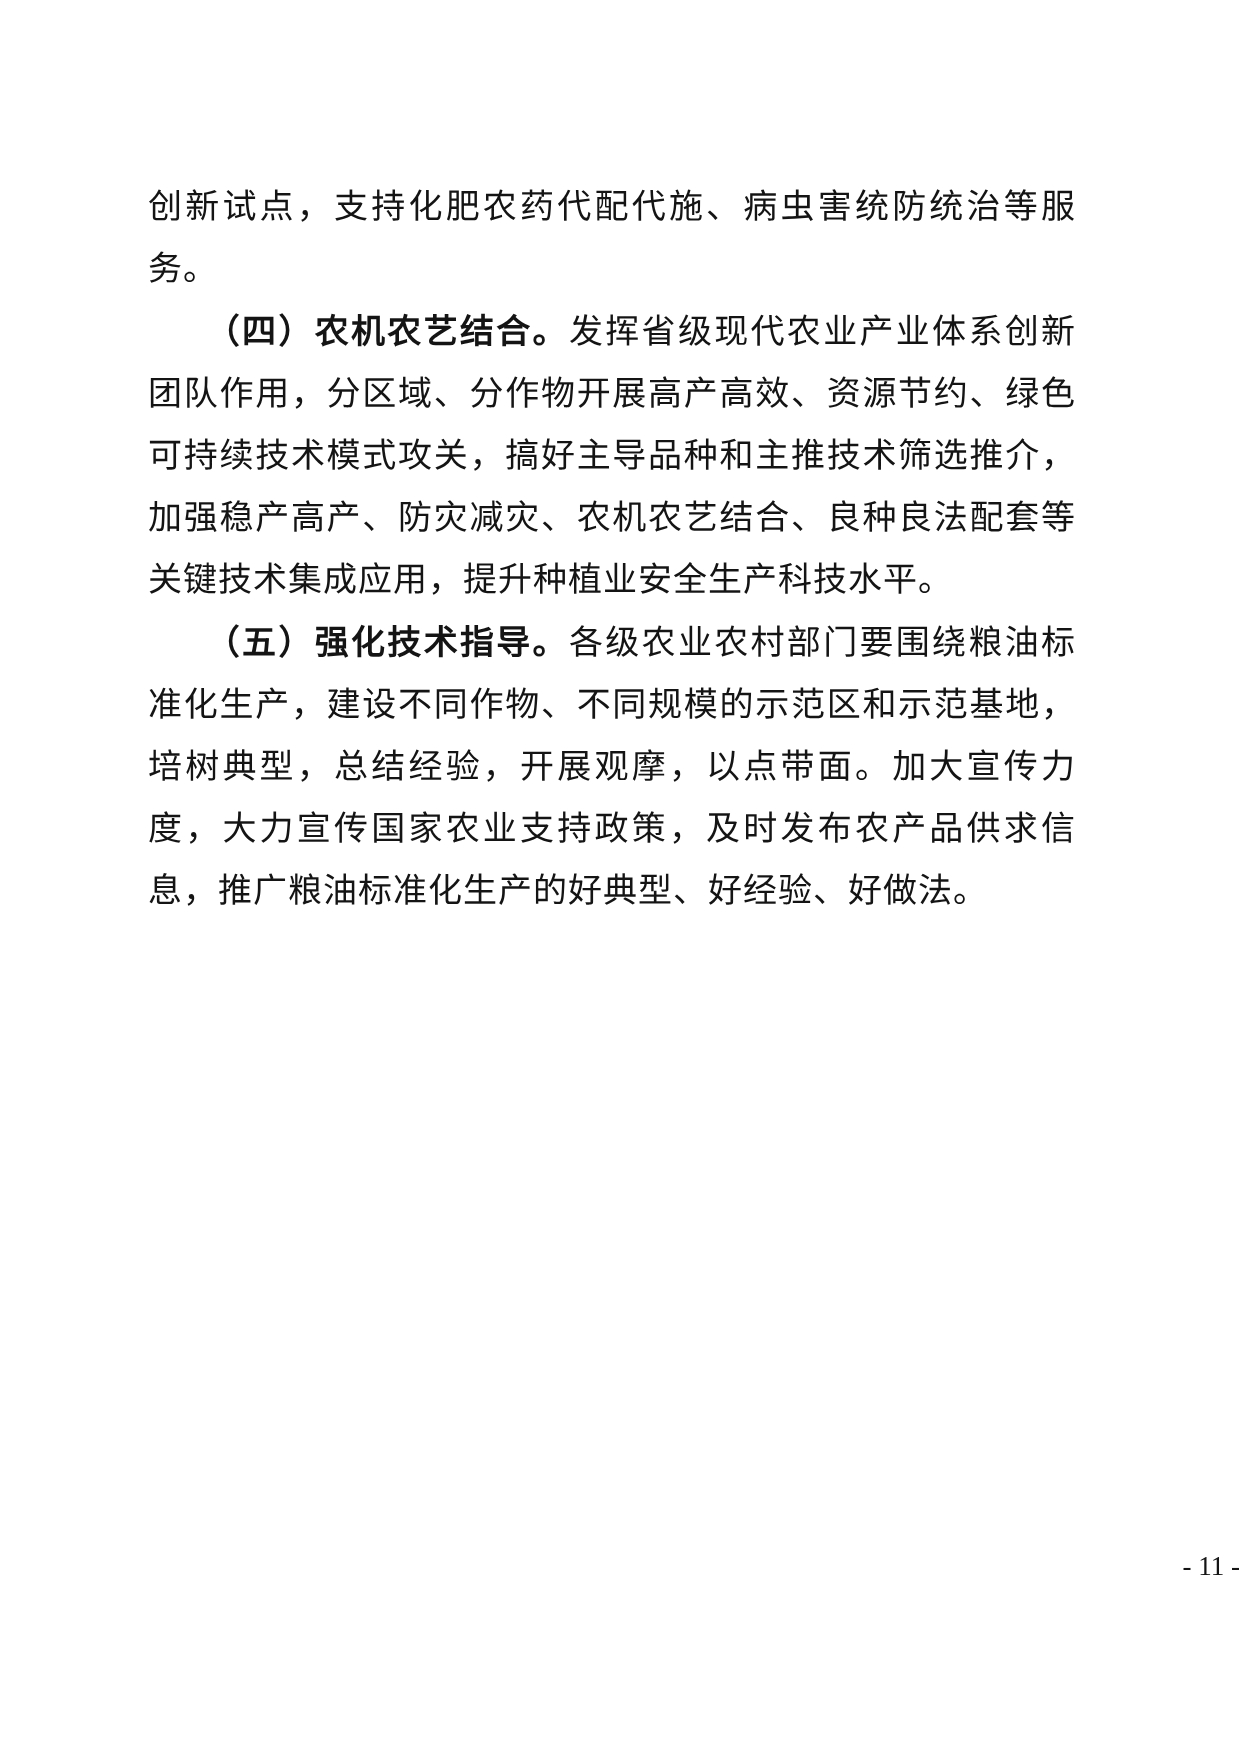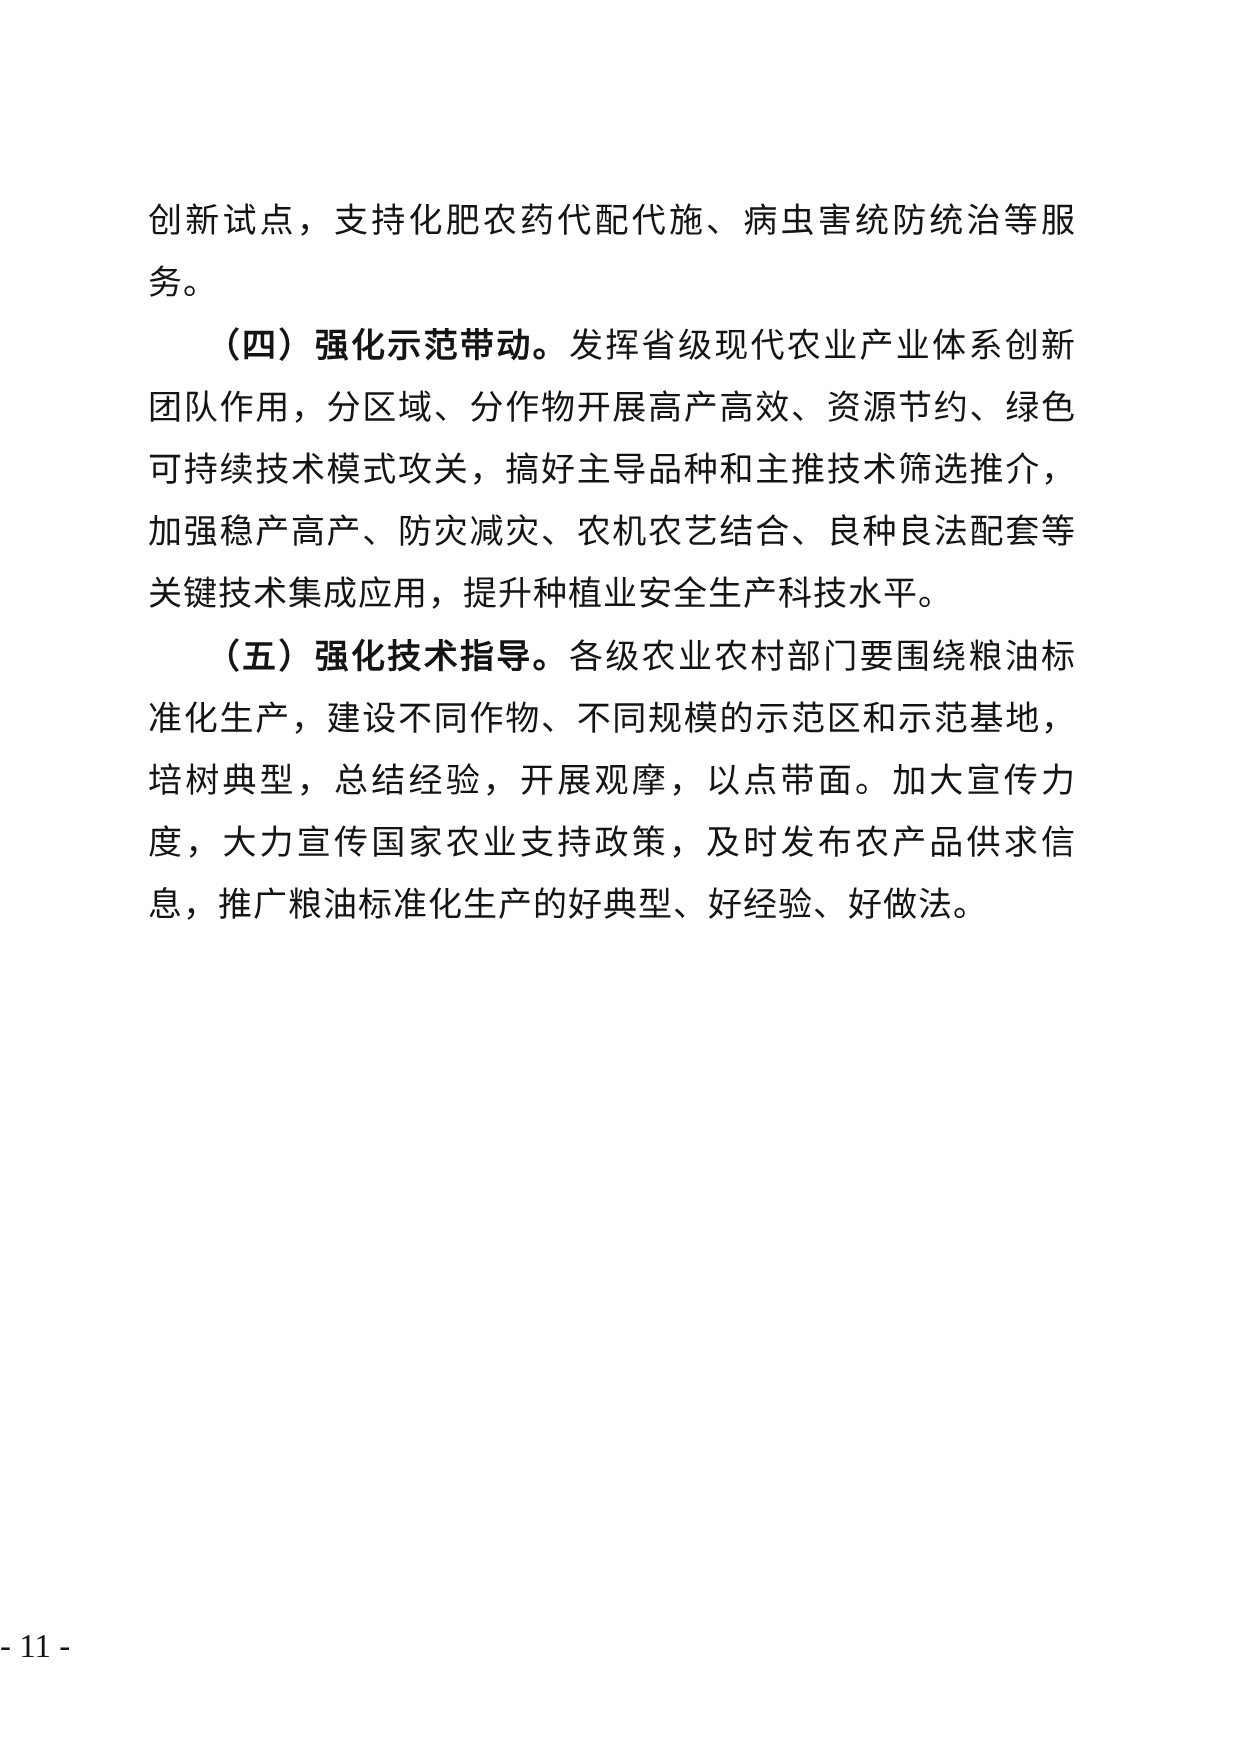--- a/index.html
+++ b/index.html
@@ -11,58 +11,58 @@
     position: relative;
     width: 1240px;
     height: 1754px;
     background: #ffffff;
     overflow: hidden;
     font-family: "Liberation Serif", "DejaVu Serif", serif;
     color: #141414;
   }
   .doc-body {
     position: absolute;
-    top: 190px;
+    top: 176px;
     left: 148px;
     width: 928px;
   }
   .para {
     margin: 0;
     font-size: 34px;
     line-height: 62px;
     text-align: justify;
     text-justify: inter-ideograph;
     letter-spacing: 1px;
   }
   .para.indent {
     text-indent: 1.7em;
   }
   .para .lead {
     font-weight: 700;
     font-family: "Liberation Sans", "DejaVu Sans", sans-serif;
   }
   .page-footer {
     position: absolute;
-    top: 1628px;
+    top: 1548px;
     left: 0;
     width: 100%;
-    text-align: left;
-    font-size: 33px;
+    text-align: right;
+    font-size: 27px;
     line-height: 36px;
     color: #141414;
   }
 </style>
 </head>
 <body>
 
 <div class="page">
   <div class="doc-body">
 
     <p class="para"><span>创新试点，支持化肥农药代配代施、病虫害统防统治等服务。</span></p>
 
-    <p class="para indent"><span class="lead">（四）强化示范带动。</span><span>发挥省级现代农业产业体系创新团队作用，分区域、分作物开展高产高效、资源节约、绿色可持续技术模式攻关，搞好主导品种和主推技术筛选推介，加强稳产高产、防灾减灾、农机农艺结合、良种良法配套等关键技术集成应用，提升种植业安全生产科技水平。</span></p>
+    <p class="para indent"><span class="lead">（四）农机农艺结合。</span><span>发挥省级现代农业产业体系创新团队作用，分区域、分作物开展高产高效、资源节约、绿色可持续技术模式攻关，搞好主导品种和主推技术筛选推介，加强稳产高产、防灾减灾、农机农艺结合、良种良法配套等关键技术集成应用，提升种植业安全生产科技水平。</span></p>
 
     <p class="para indent"><span class="lead">（五）强化技术指导。</span><span>各级农业农村部门要围绕粮油标准化生产，建设不同作物、不同规模的示范区和示范基地，培树典型，总结经验，开展观摩，以点带面。加大宣传力度，大力宣传国家农业支持政策，及时发布农产品供求信息，推广粮油标准化生产的好典型、好经验、好做法。</span></p>
 
   </div>
 
   <div class="page-footer">- 11 -</div>
 </div>
 
 </body></html>

